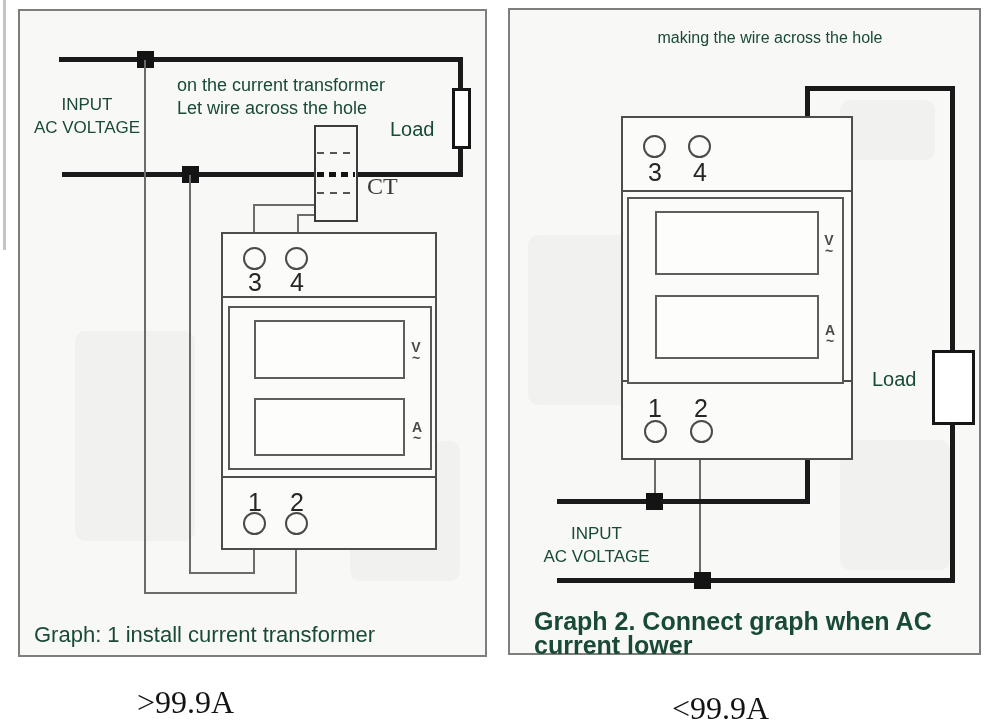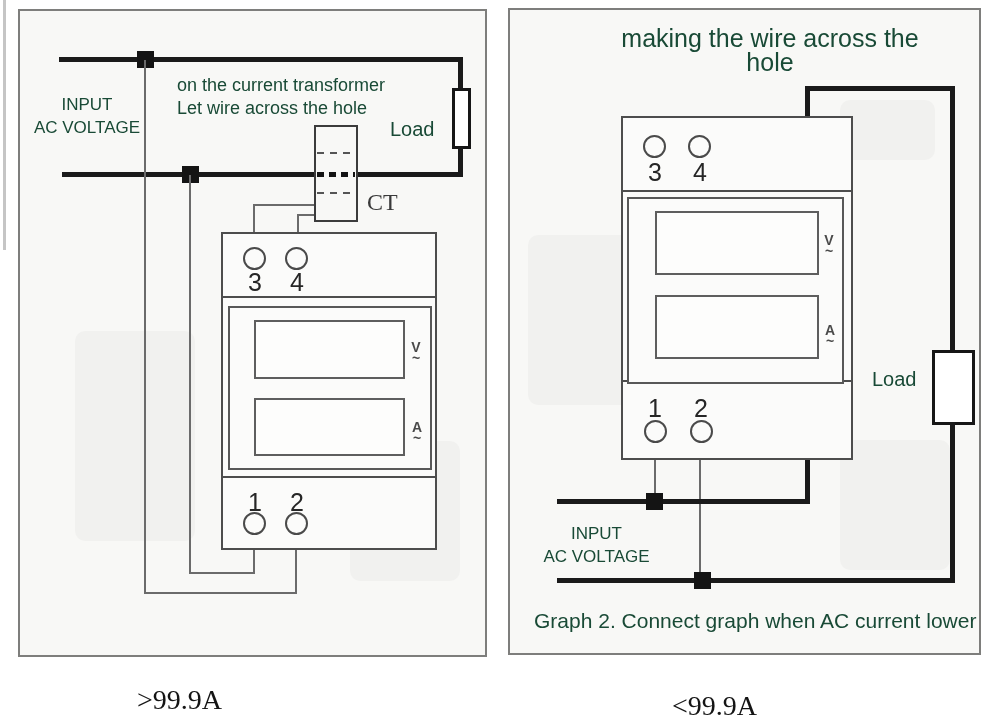--- a/index.html
+++ b/index.html
@@ -16,27 +16,27 @@
   .node{position:absolute;width:17px;height:17px;background:#141414;}
   .loadbox{position:absolute;background:#ffffff;border:3px solid #161616;box-sizing:border-box;}
   .meter{position:absolute;background:#fbfbfa;border:2px solid #4d4d4d;box-sizing:border-box;}
   .divider{position:absolute;height:2px;background:#4d4d4d;}
   .bezel{position:absolute;border:2px solid #585858;box-sizing:border-box;background:#fbfbfa;}
   .window{position:absolute;border:2px solid #5e5e5e;box-sizing:border-box;background:#fdfdfc;}
   .circle{position:absolute;width:23px;height:23px;border:2.5px solid #4a4a4a;border-radius:50%;
           box-sizing:border-box;background:#fbfbfa;}
   .num{position:absolute;font-size:25px;color:#262626;width:26px;text-align:center;line-height:1;}
   .note{position:absolute;font-size:18px;line-height:23px;color:var(--green);}
-  .title{position:absolute;font-size:25px;line-height:24px;color:var(--green);text-align:center;}
+  .title{position:absolute;font-size:16px;line-height:24px;color:var(--green);text-align:center;}
   .inputlbl{position:absolute;font-size:17px;line-height:23px;color:var(--green);text-align:center;}
   .loadlbl{position:absolute;font-size:20px;color:var(--green);}
   .caption{position:absolute;font-size:22px;color:var(--green);}
-  .caption2{position:absolute;font-size:21px;line-height:24px;color:var(--green);}
+  .caption2{position:absolute;font-size:25px;line-height:24px;color:var(--green);font-weight:bold;}
   .ctlbl{position:absolute;font-family:"Liberation Serif",serif;font-size:24px;color:#3a3a3a;}
-  .rating{position:absolute;font-family:"Liberation Serif",serif;font-size:28px;color:#141414;}
+  .rating{position:absolute;font-family:"Liberation Serif",serif;font-size:32px;color:#141414;}
   .ct{position:absolute;background:#f8f8f6;border:2px solid #3c3c3c;box-sizing:border-box;}
   .dash-thin{position:absolute;height:2px;
      background:repeating-linear-gradient(90deg,#555 0 7px,transparent 7px 13px);}
   .dash-thick{position:absolute;height:5px;
      background:repeating-linear-gradient(90deg,#131313 0 7px,transparent 7px 12px);}
   .va{position:absolute;width:22px;text-align:center;color:#4a4a4a;font-weight:bold;}
   .va span{display:block;font-size:14px;line-height:11px;}
   .smudge{position:absolute;background:rgba(125,125,125,0.05);border-radius:10px;}
   .edge{position:absolute;background:rgba(110,110,110,0.4);}
 </style>
@@ -74,21 +74,21 @@
 
     <div class="twire" style="left:233px;top:193px;width:2px;height:30px;"></div>
     <div class="twire" style="left:233px;top:193px;width:62px;height:2px;"></div>
     <div class="twire" style="left:277px;top:203px;width:2px;height:20px;"></div>
     <div class="twire" style="left:277px;top:203px;width:20px;height:2px;"></div>
 
     <div class="ct" style="left:294px;top:114px;width:44px;height:97px;"></div>
     <div class="dash-thin" style="left:297px;top:141px;width:38px;"></div>
     <div class="dash-thick" style="left:297px;top:161px;width:38px;"></div>
     <div class="dash-thin" style="left:297px;top:181px;width:38px;"></div>
-    <div class="ctlbl" style="left:347px;top:178px;">CT</div>
+    <div class="ctlbl" style="left:347px;top:162px;">CT</div>
 
     <div class="meter" style="left:201px;top:221px;width:216px;height:318px;"></div>
     <div class="divider" style="left:201px;top:285px;width:216px;"></div>
     <div class="divider" style="left:201px;top:465px;width:216px;"></div>
 
     <div class="circle" style="left:223px;top:236px;"></div>
     <div class="circle" style="left:265px;top:236px;"></div>
     <div class="num" style="left:222px;top:259px;">3</div>
     <div class="num" style="left:264px;top:259px;">4</div>
 
@@ -111,20 +111,21 @@
 
     <div class="inputlbl" style="left:2px;top:82px;width:130px;">
       <div>INPUT</div>
       <div>AC VOLTAGE</div>
     </div>
     <div class="note" style="left:157px;top:63px;">
       <div>on the current transformer</div>
       <div>Let wire across the hole</div>
     </div>
     <div class="loadlbl" style="left:370px;top:107px;">Load</div>
+    <div class="caption" style="left:14px;top:611px;">Graph: 1 install current transformer</div>
   </div>
 
   <div class="panel" style="left:508px;top:8px;width:473px;height:647px;">
 
     <div class="smudge" style="left:330px;top:90px;width:95px;height:60px;"></div>
     <div class="smudge" style="left:18px;top:225px;width:120px;height:170px;"></div>
     <div class="smudge" style="left:330px;top:430px;width:110px;height:130px;"></div>
 
     <div class="wire" style="left:295px;top:76px;width:5px;height:34px;"></div>
     <div class="wire" style="left:295px;top:76px;width:150px;height:5px;"></div>

